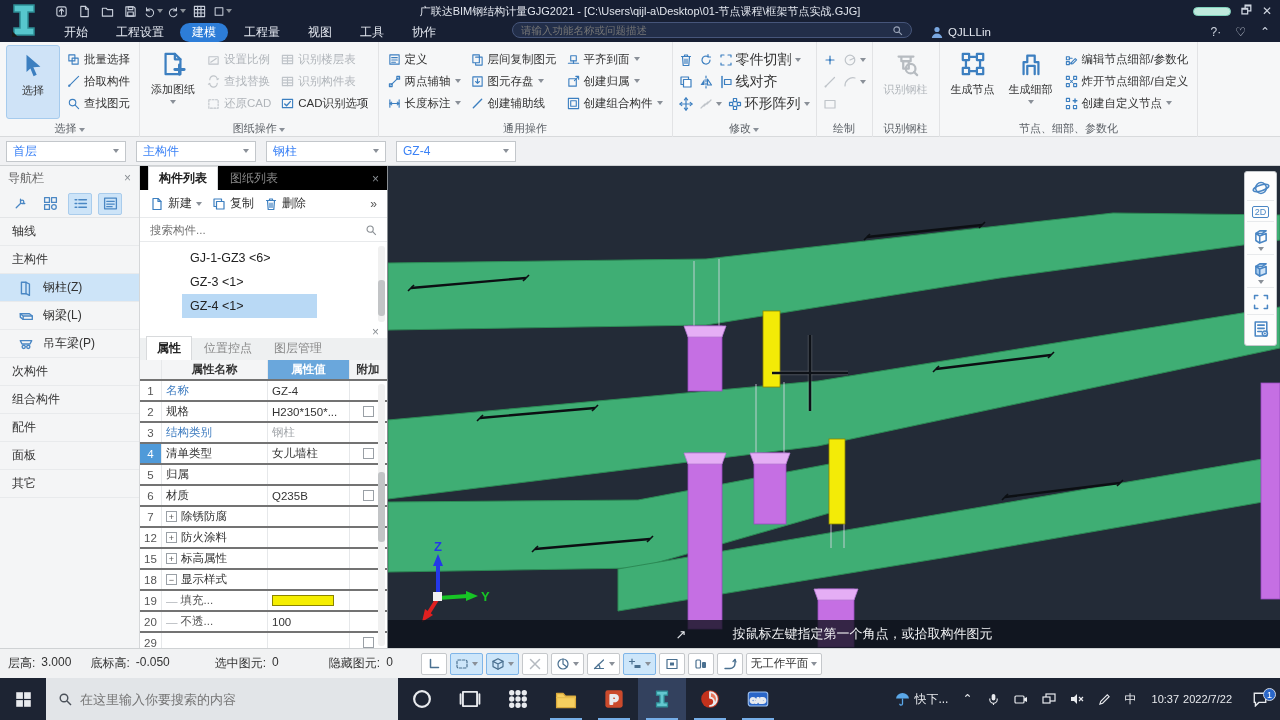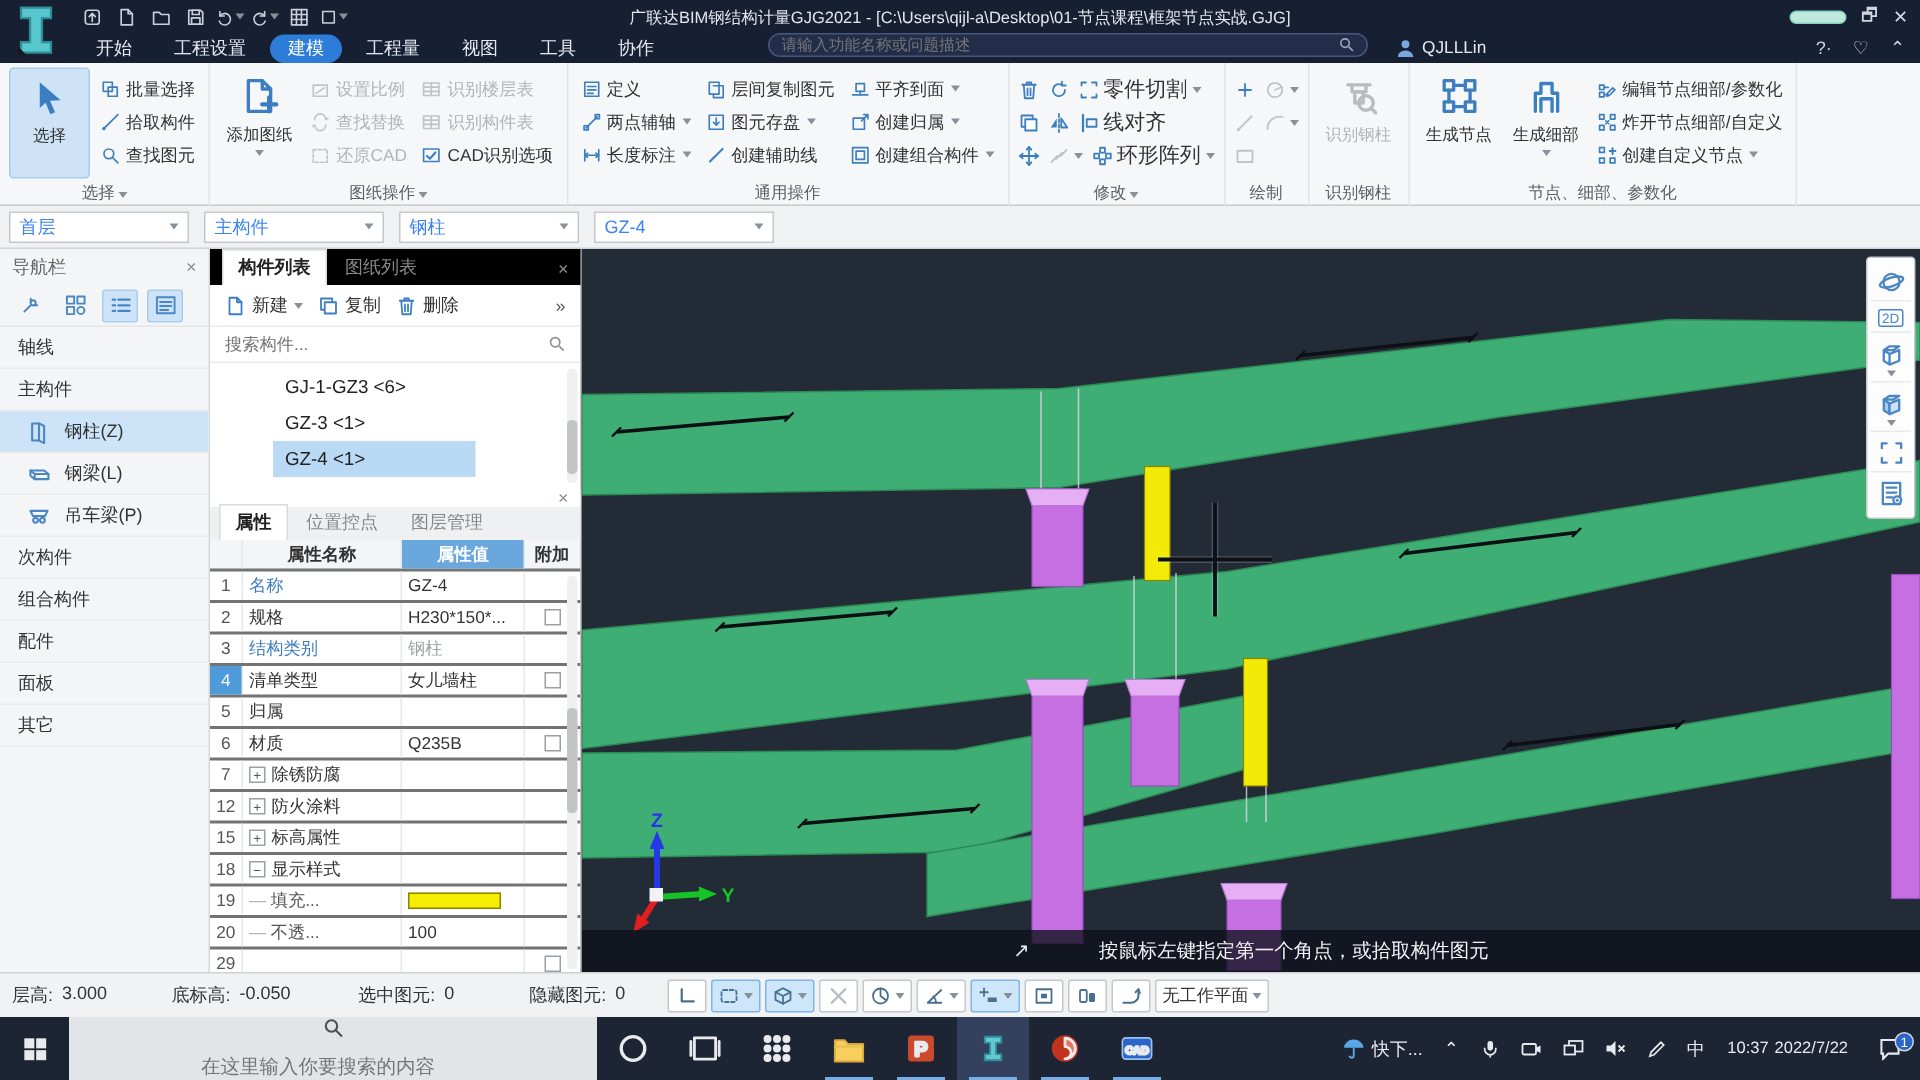--- a/index.html
+++ b/index.html
@@ -115,21 +115,21 @@
   .sfield { display:flex; gap:6px; }
   .sbtns { display:flex; align-items:center; gap:3px; margin-left:28px; }
   .sbtn { height:22px; min-width:26px; background:#fff; border:1px solid #c5c8cb; border-radius:2px; display:flex; align-items:center; justify-content:center; gap:3px; color:#4a6population0; color:#4a7090; padding:0 4px; font-size:11.5px; }
   .sbtn.on { background:#cde6fa; border-color:#7fb5e8; }
   .sbtn.dim { color:#b5bac0; }
 
   
   #taskbar { position:absolute; left:0; top:678px; width:1280px; height:42px; background:#1d2433; display:flex; align-items:stretch; color:#e8eaee; }
   .tk { display:flex; align-items:center; justify-content:center; position:relative; }
   #tk-start { width:46px; }
-  #tk-search { width:352px; background:#e2e5e8; margin:0; display:flex; align-items:center; gap:8px; padding:0 12px;flex-direction:column; }
+  #tk-search { width:352px; background:#e2e5e8; margin:0; display:flex; align-items:center; gap:8px; padding:0 12px; }
   #tk-search input { flex:1; background:transparent; border:none; outline:none; font-size:13px; color:#4a5058; }
   .tkapp { width:48px; }
   .tkapp.running:after { content:""; position:absolute; bottom:0; left:8px; right:8px; height:2px; background:#76aee8; }
   .tkapp.active { background:#33415e; }
   #tray { margin-left:auto; display:flex; align-items:center; gap:0; }
   .trayit { padding:0 7px; display:flex; align-items:center; gap:4px; font-size:12px; color:#e8eaee; height:100%; }
   #tk-clock { justify-content:center; line-height:1.3; font-size:11px; text-align:right; padding:0 8px; }
   #tk-notif { width:40px; position:relative; }
   .badge { position:absolute; right:4px; bottom:6px; min-width:13px; height:13px; border-radius:7px; background:#2a66c8; border:1px solid #cfd5e0; color:#fff; font-size:9px; display:flex; align-items:center; justify-content:center; padding:0 2px; }
   .ic { display:inline-block; vertical-align:middle; }
@@ -971,21 +971,21 @@
       <span class="curs">↗</span>
       <span class="txt">按鼠标左键指定第一个角点，或拾取构件图元</span>
     </div>
   </div>
 
   <div id="statusbar">
       <span class="sfield" style="margin-left: 8px; position: relative;">
         <span>层高:</span>
         <span>3.000</span>
       </span>
-      <span class="sfield" style="margin-left: 43px; position: relative;">
+      <span class="sfield" style="margin-left: 19px; position: relative;">
         <span>底标高:</span>
         <span>-0.050</span>
       </span>
       <span class="sfield" style="margin-left: 45px; position: relative;">
         <span>选中图元:</span>
         <span>0</span>
       </span>
       <span class="sfield" style="margin-left: 50px; position: relative;">
         <span>隐藏图元:</span>
         <span>0</span>

